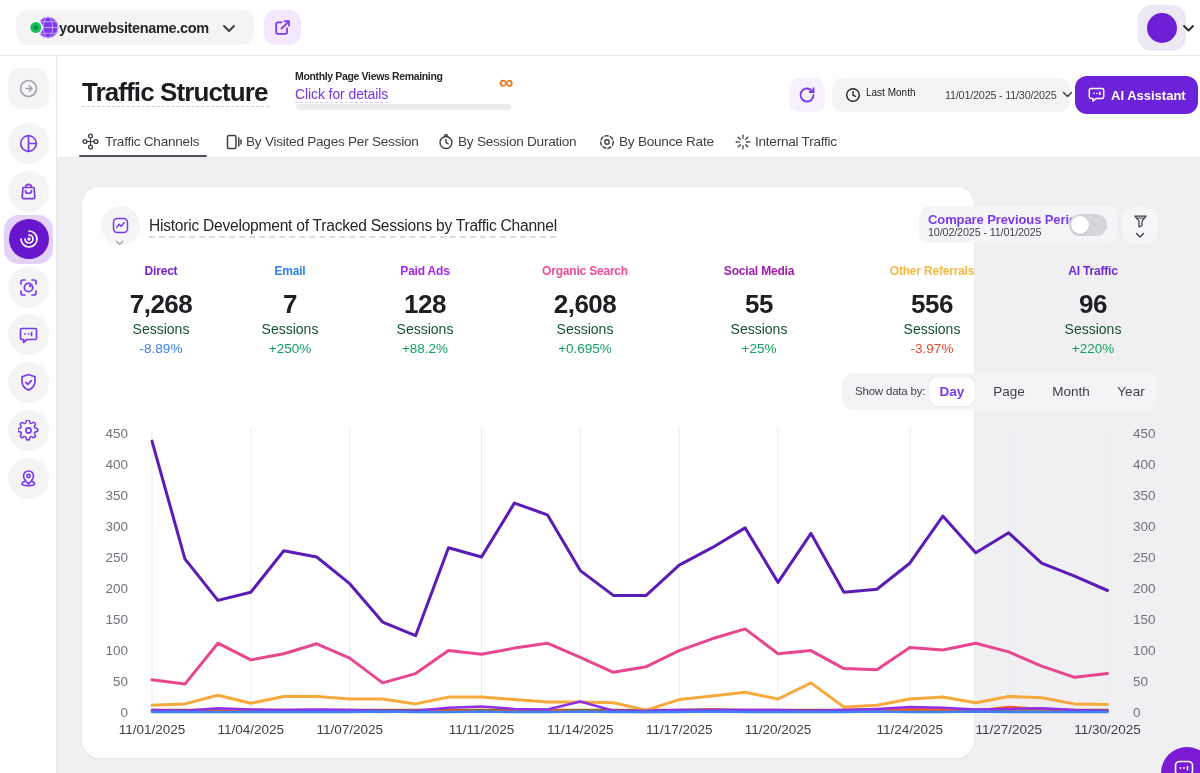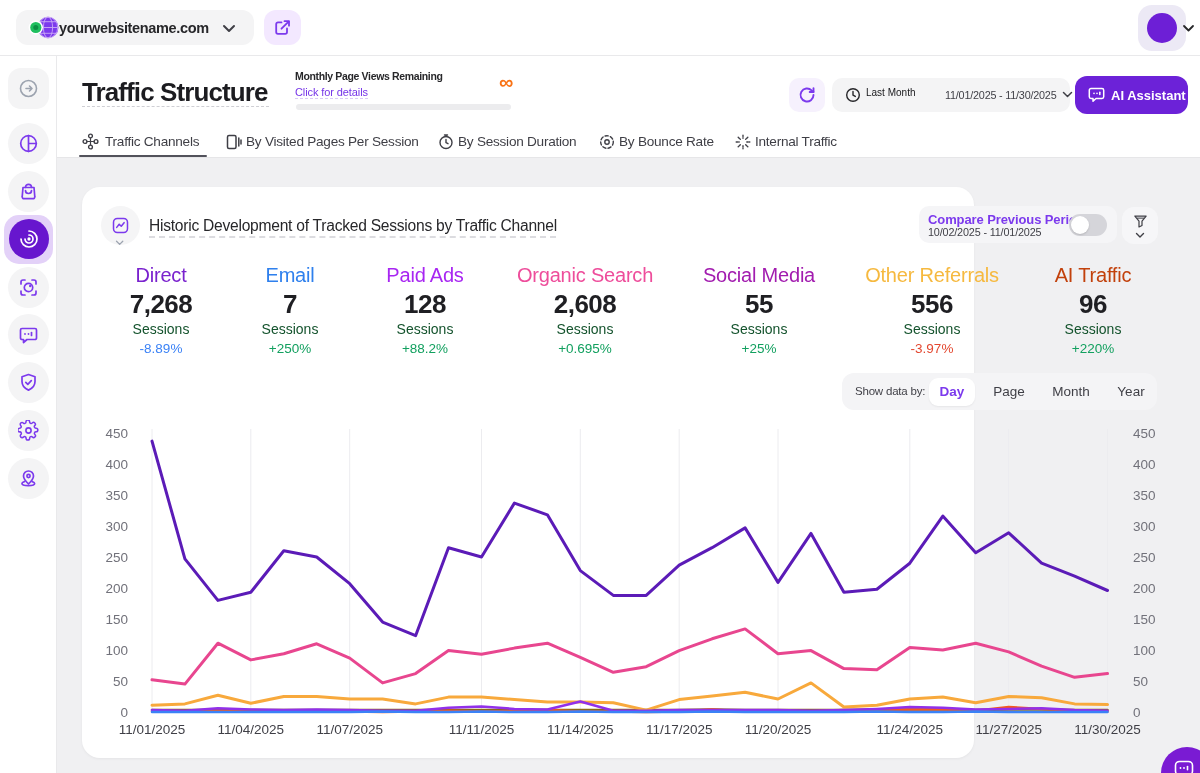--- a/index.html
+++ b/index.html
@@ -7,28 +7,28 @@
 .topbar{position:absolute;left:0;top:0;width:1200px;height:56px;background:#fff;border-bottom:1px solid #e9e9eb;z-index:5}
 .sitepill{position:absolute;left:16px;top:10px;width:238px;height:35px;background:#f4f4f5;border-radius:12px}
 .sitetext{position:absolute;left:59px;top:19.5px;font-size:14.5px;font-weight:700;color:#27272a;letter-spacing:-.35px}
 .extbtn{position:absolute;left:264px;top:10px;width:37px;height:35px;background:#f3e8ff;border-radius:12px}
 .avatarwrap{position:absolute;left:1138px;top:5px;width:48px;height:46px;background:#ece9f5;border-radius:14px}
 .avatar{position:absolute;left:9px;top:8px;width:30px;height:30px;border-radius:50%;background:#6d1fd6}
 
 .h1{position:absolute;left:82px;top:76.5px;font-size:26px;font-weight:700;color:#1c1c20;letter-spacing:-.9px}
 .h1line{position:absolute;left:82px;top:106px;width:187px;border-top:1.5px dashed #cfcfd4}
 .mpv{position:absolute;left:295px;top:70px;font-size:10.5px;font-weight:700;color:#27272a;letter-spacing:-.35px}
-.cfd{position:absolute;left:295px;top:86px;font-size:11px;font-weight:400;color:#7634e8;border-bottom:1px dashed #d9c9f6;padding-bottom:0px;letter-spacing:-.1px}
+.cfd{position:absolute;left:295px;top:86px;font-size:14px;font-weight:400;color:#7634e8;border-bottom:1px dashed #d9c9f6;padding-bottom:0px;letter-spacing:-.1px}
 .inf{position:absolute;left:499px;top:71px;font-size:20px;font-weight:700;color:#f97316}
 .pbar{position:absolute;left:296px;top:104px;width:215px;height:6px;background:#ececee;border-radius:3px}
 .refresh{position:absolute;left:789px;top:78px;width:36px;height:34px;background:#f6f1fd;border-radius:10px}
 .datepill{position:absolute;left:832px;top:78px;width:238px;height:34px;background:#f4f4f5;border-radius:10px}
 .lm{position:absolute;left:866px;top:87px;font-size:10px;font-weight:400;color:#18181b}
 .dtext{position:absolute;left:945px;top:89px;font-size:10.8px;color:#3f3f46;letter-spacing:-.2px}
-.aibtn{position:absolute;left:1075px;top:76px;width:113px;height:38px;background:#6c22d8;border-radius:12px}
+.aibtn{position:absolute;left:1075px;top:76px;width:123px;height:38px;background:#6c22d8;border-radius:12px}
 .aitext{position:absolute;left:36px;top:11.5px;font-size:13px;font-weight:700;color:#fff;white-space:nowrap}
 
 .tab{position:absolute;top:134px;font-size:13.6px;color:#3f3f46;font-weight:500;letter-spacing:-.25px}
 .tabu{position:absolute;left:79px;top:155px;width:128px;height:2px;background:#52525b;border-radius:1px}
 .tabline{position:absolute;left:57px;top:157px;width:1143px;height:1px;background:#e6e6e8}
 
 .sidebar{position:absolute;left:0;top:56px;width:57px;height:717px;background:#fff;border-right:1px solid #e9e9eb;z-index:4}
 .sicon{position:absolute;left:8px;width:41px;height:41px;border-radius:50%;background:#f4f4f5;display:flex;align-items:center;justify-content:center}
 .sqicon{border-radius:13px}
 .sactive-halo{position:absolute;left:4px;top:158.5px;width:49px;height:49px;border-radius:15px;background:#e3d1f8}
@@ -41,21 +41,21 @@
 .ctline{position:absolute;left:67px;top:49px;width:407px;border-top:2px dashed #dcdce0}
 .cmpbox{position:absolute;left:837px;top:19px;width:198px;height:37px;background:#f5f5f7;border-radius:10px}
 .cmp1{position:absolute;left:9px;top:6px;font-size:13px;font-weight:700;color:#7c3aed;letter-spacing:-.1px}
 .cmp2{position:absolute;left:9px;top:20px;font-size:10.8px;color:#3f3f46;letter-spacing:-.15px}
 .toggle{position:absolute;left:150px;top:7.5px;width:38px;height:22px;background:#d5d5da;border-radius:11px}
 .knob{position:absolute;left:2px;top:2px;width:18px;height:18px;border-radius:50%;background:#fff;box-shadow:0 1px 2px rgba(0,0,0,.15)}
 .filterbtn{position:absolute;left:1040px;top:20px;width:36px;height:37px;background:#f6f6f8;border-radius:12px}
 
 .stat{position:absolute;top:77px;width:0}
 .stat>div{position:absolute;transform:translateX(-50%);white-space:nowrap;text-align:center}
-.sname{top:0;font-size:20px;font-weight:400;letter-spacing:-.2px}
+.sname{top:0;font-size:12px;font-weight:700;letter-spacing:-.2px}
 .sval{top:25px;font-size:26px;font-weight:700;color:#1f1f23;letter-spacing:-.5px}
 .ssess{top:57px;font-size:14px;color:#14532d}
 .spct{top:77px;font-size:13.5px;font-weight:500}
 
 .sdb{position:absolute;left:760px;top:186px;width:315px;height:37px;background:#f4f4f6;border-radius:12px}
 .sdbl{position:absolute;left:13px;top:12px;font-size:11.5px;color:#3f3f46;letter-spacing:-.2px}
 .daypill{position:absolute;left:87px;top:4.5px;width:46px;height:28px;background:#fff;border-radius:9px;box-shadow:0 1px 2px rgba(0,0,0,.06)}
 .dayt{position:absolute;width:46px;text-align:center;top:6px;font-size:13.5px;font-weight:700;color:#7c3aed}
 .sdbo{position:absolute;top:11px;font-size:13.5px;font-weight:500;color:#3f3f46;transform:translateX(-50%)}
 .chart{position:absolute;left:0px;top:228px}
@@ -284,21 +284,21 @@
 <div class="ssess">Sessions</div>
 <div class="spct" style="color:#12a05f">+25%</div>
     </div>
     <div class="stat" style="left:850px">
 <div class="sname" style="color:#f6b93f">Other Referrals</div>
 <div class="sval">556</div>
 <div class="ssess">Sessions</div>
 <div class="spct" style="color:#e3472f">-3.97%</div>
     </div>
     <div class="stat" style="left:1011px">
-<div class="sname" style="color:#c2410c">AI Traffic</div>
+<div class="sname" style="color:#6d28d9">AI Traffic</div>
 <div class="sval">96</div>
 <div class="ssess">Sessions</div>
 <div class="spct" style="color:#12a05f">+220%</div>
     </div>
  <div class="sdb">
   <div class="sdbl">Show data by:</div>
   <div class="daypill">
         <div class="dayt">Day</div>
       </div>
   <div class="sdbo" style="left:167px">Page</div>

